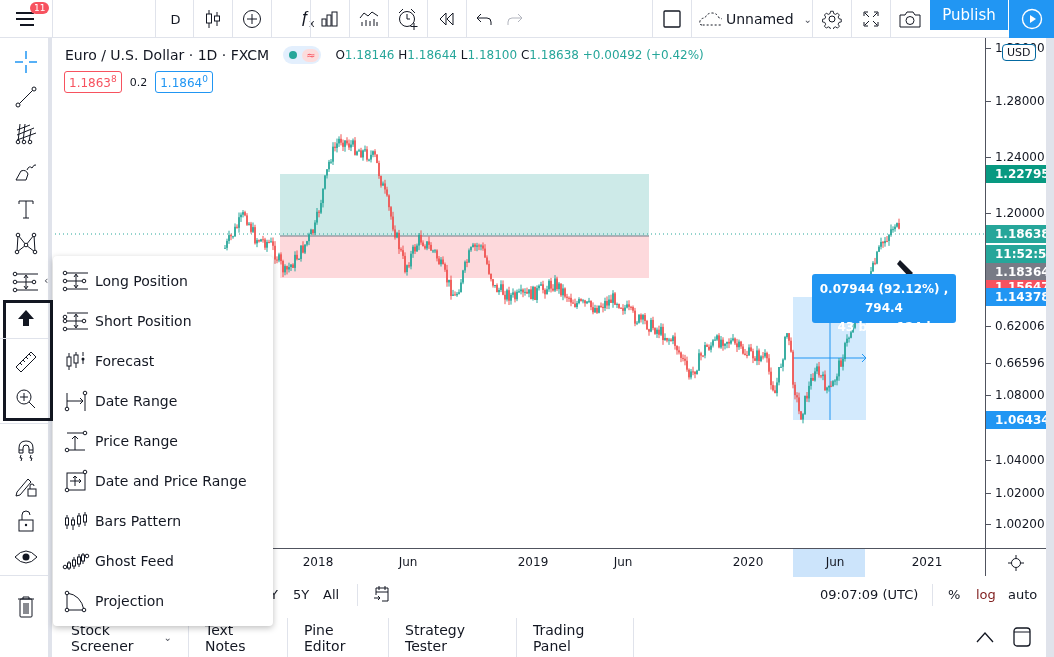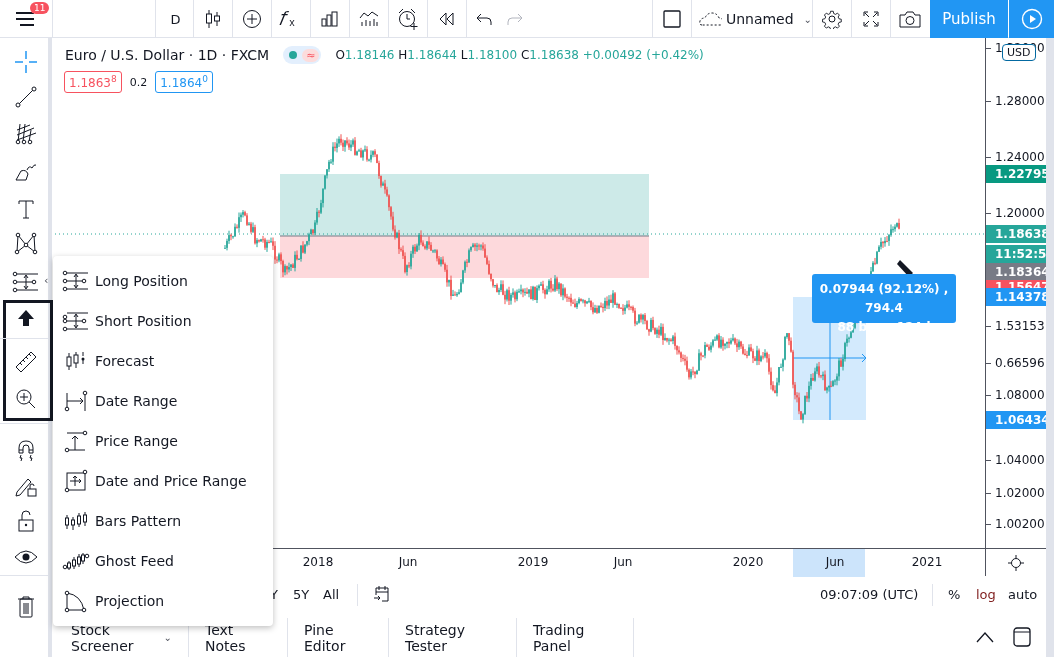--- a/index.html
+++ b/index.html
@@ -5,21 +5,21 @@
 *{box-sizing:border-box;margin:0;padding:0}
 html,body{width:1054px;height:657px;overflow:hidden;background:#e0e3eb;font-family:"DejaVu Sans","Liberation Sans",sans-serif;color:#131722}
 .abs{position:absolute}
 #app{position:relative;width:1054px;height:657px;background:#fff}
 
 #topbar{position:absolute;left:0;top:0;width:1054px;height:38px;background:#fff;border-bottom:1px solid #e0e3eb}
 .tb-btn{position:absolute;top:0;height:38px;display:flex;align-items:center;justify-content:center;font-size:13px;color:#131722}
 .tb-sep{position:absolute;top:0;width:1px;height:38px;background:#e0e3eb}
 #menu-btn{left:0;width:52px}
 .badge{position:absolute;left:30px;top:2px;background:#f7525f;color:#fff;font-size:9px;border-radius:8px;padding:1px 4px;font-weight:normal}
-#publish{position:absolute;left:930px;top:0;width:78px;height:38px;background:#2196f3;color:#fff;font-size:15px;display:flex;align-items:center;justify-content:center}
+#publish{position:absolute;left:930px;top:0;width:78px;height:30px;background:#2196f3;color:#fff;font-size:15px;display:flex;align-items:center;justify-content:center}
 #play{position:absolute;left:1009px;top:0;width:45px;height:38px;background:#2196f3;display:flex;align-items:center;justify-content:center}
 
 #leftbar{position:absolute;left:0;top:38px;width:52px;height:619px;background:#fff;border-right:4px solid #e0e3eb}
 .lt{position:absolute;left:8px;width:36px;height:32px;display:flex;align-items:center;justify-content:center}
 .lt-sep{position:absolute;left:0;width:48px;height:1px;background:#e0e3eb}
 #highlight-box{position:absolute;left:3px;top:262px;width:50px;height:121px;border:3px solid #131722}
 
 #chart{position:absolute;left:55px;top:38px;width:930px;height:510px;background:#fff;overflow:hidden}
 #legend{position:absolute;left:10px;top:8px;font-size:14px;color:#131722;white-space:nowrap;display:flex;align-items:center}
 .ohlc{font-size:12px;color:#26a69a;margin-left:6px}
@@ -88,21 +88,21 @@
     </div>
     <div class="tb-sep" style="left:232px"></div>
     <div class="tb-btn" style="left:233px;width:38px">
       <svg width="20" height="20">
           <circle cx="10" cy="10" r="8.5" fill="none" stroke="#131722"></circle>
           <line x1="10" y1="5" x2="10" y2="15" stroke="#131722"></line>
           <line x1="5" y1="10" x2="15" y2="10" stroke="#131722"></line>
         </svg>
     </div>
     <div class="tb-sep" style="left:271px"></div>
-    <div class="tb-btn" style="left:268px;width:38px;font-family:Liberation Mono, monospace;font-style:italic;font-size:17px">
+    <div class="tb-btn" style="left:288px;width:38px;font-family:Liberation Sans, sans-serif;font-style:italic;font-size:17px">
         <span>ƒ<sub style="font-size:10px;font-style:normal">x</sub></span>
       </div>
     <div class="tb-sep" style="left:310px"></div>
     <div class="tb-btn" style="left:311px;width:38px">
       <svg width="18" height="16">
           <rect x="1" y="8" width="4" height="7" fill="none" stroke="#131722"></rect>
           <rect x="6" y="4" width="4" height="11" fill="none" stroke="#131722"></rect>
           <rect x="11" y="1" width="5" height="14" fill="none" stroke="#131722"></rect>
         </svg>
     </div>
@@ -1013,31 +1013,31 @@
       </span>
     </div>
     <div id="bidask">
       <span class="box-red"><span>1.1863</span><sup style="font-size:9px">8</sup></span>
       <span class="spread">0.2</span>
       <span class="box-blue"><span>1.1864</span><sup style="font-size:9px">0</sup></span>
     </div>
 
     <div id="measure">
       <div>0.07944 (92.12%) , 794.4</div>
-      <div>88 bars, 124d</div>
+      <div>43 bars, 124d</div>
     </div>
   </div>
 
   <div id="paxis">
     <div class="ptick" style="top:2px">1.32000</div>
     <div id="usd">USD</div>
     <div class="ptick" style="top:55px">1.28000</div>
     <div class="ptick" style="top:111px">1.24000</div>
     <div class="ptick" style="top:167px">1.20000</div>
-    <div class="ptick" style="top:280px">1.53153</div>
+    <div class="ptick" style="top:280px">0.62006</div>
     <div class="ptick" style="top:317px">0.66596</div>
     <div class="ptick" style="top:349px">1.08000</div>
     <div class="ptick" style="top:414px">1.04000</div>
     <div class="ptick" style="top:447px">1.02000</div>
     <div class="ptick" style="top:478px">1.00200</div>
     <div class="plabel" style="top:127px;background:#089981">1.22795</div>
     <div class="plabel" style="top:187px;background:#26a69a">1.18638</div>
     <div class="plabel" style="top:207px;background:#26a69a">11:52:50</div>
     <div class="plabel" style="top:225px;background:#787b86">1.18364</div>
     <div class="plabel" style="top:242px;height:8px;overflow:hidden;line-height:14px;background:#f7525f">1.15647</div>

